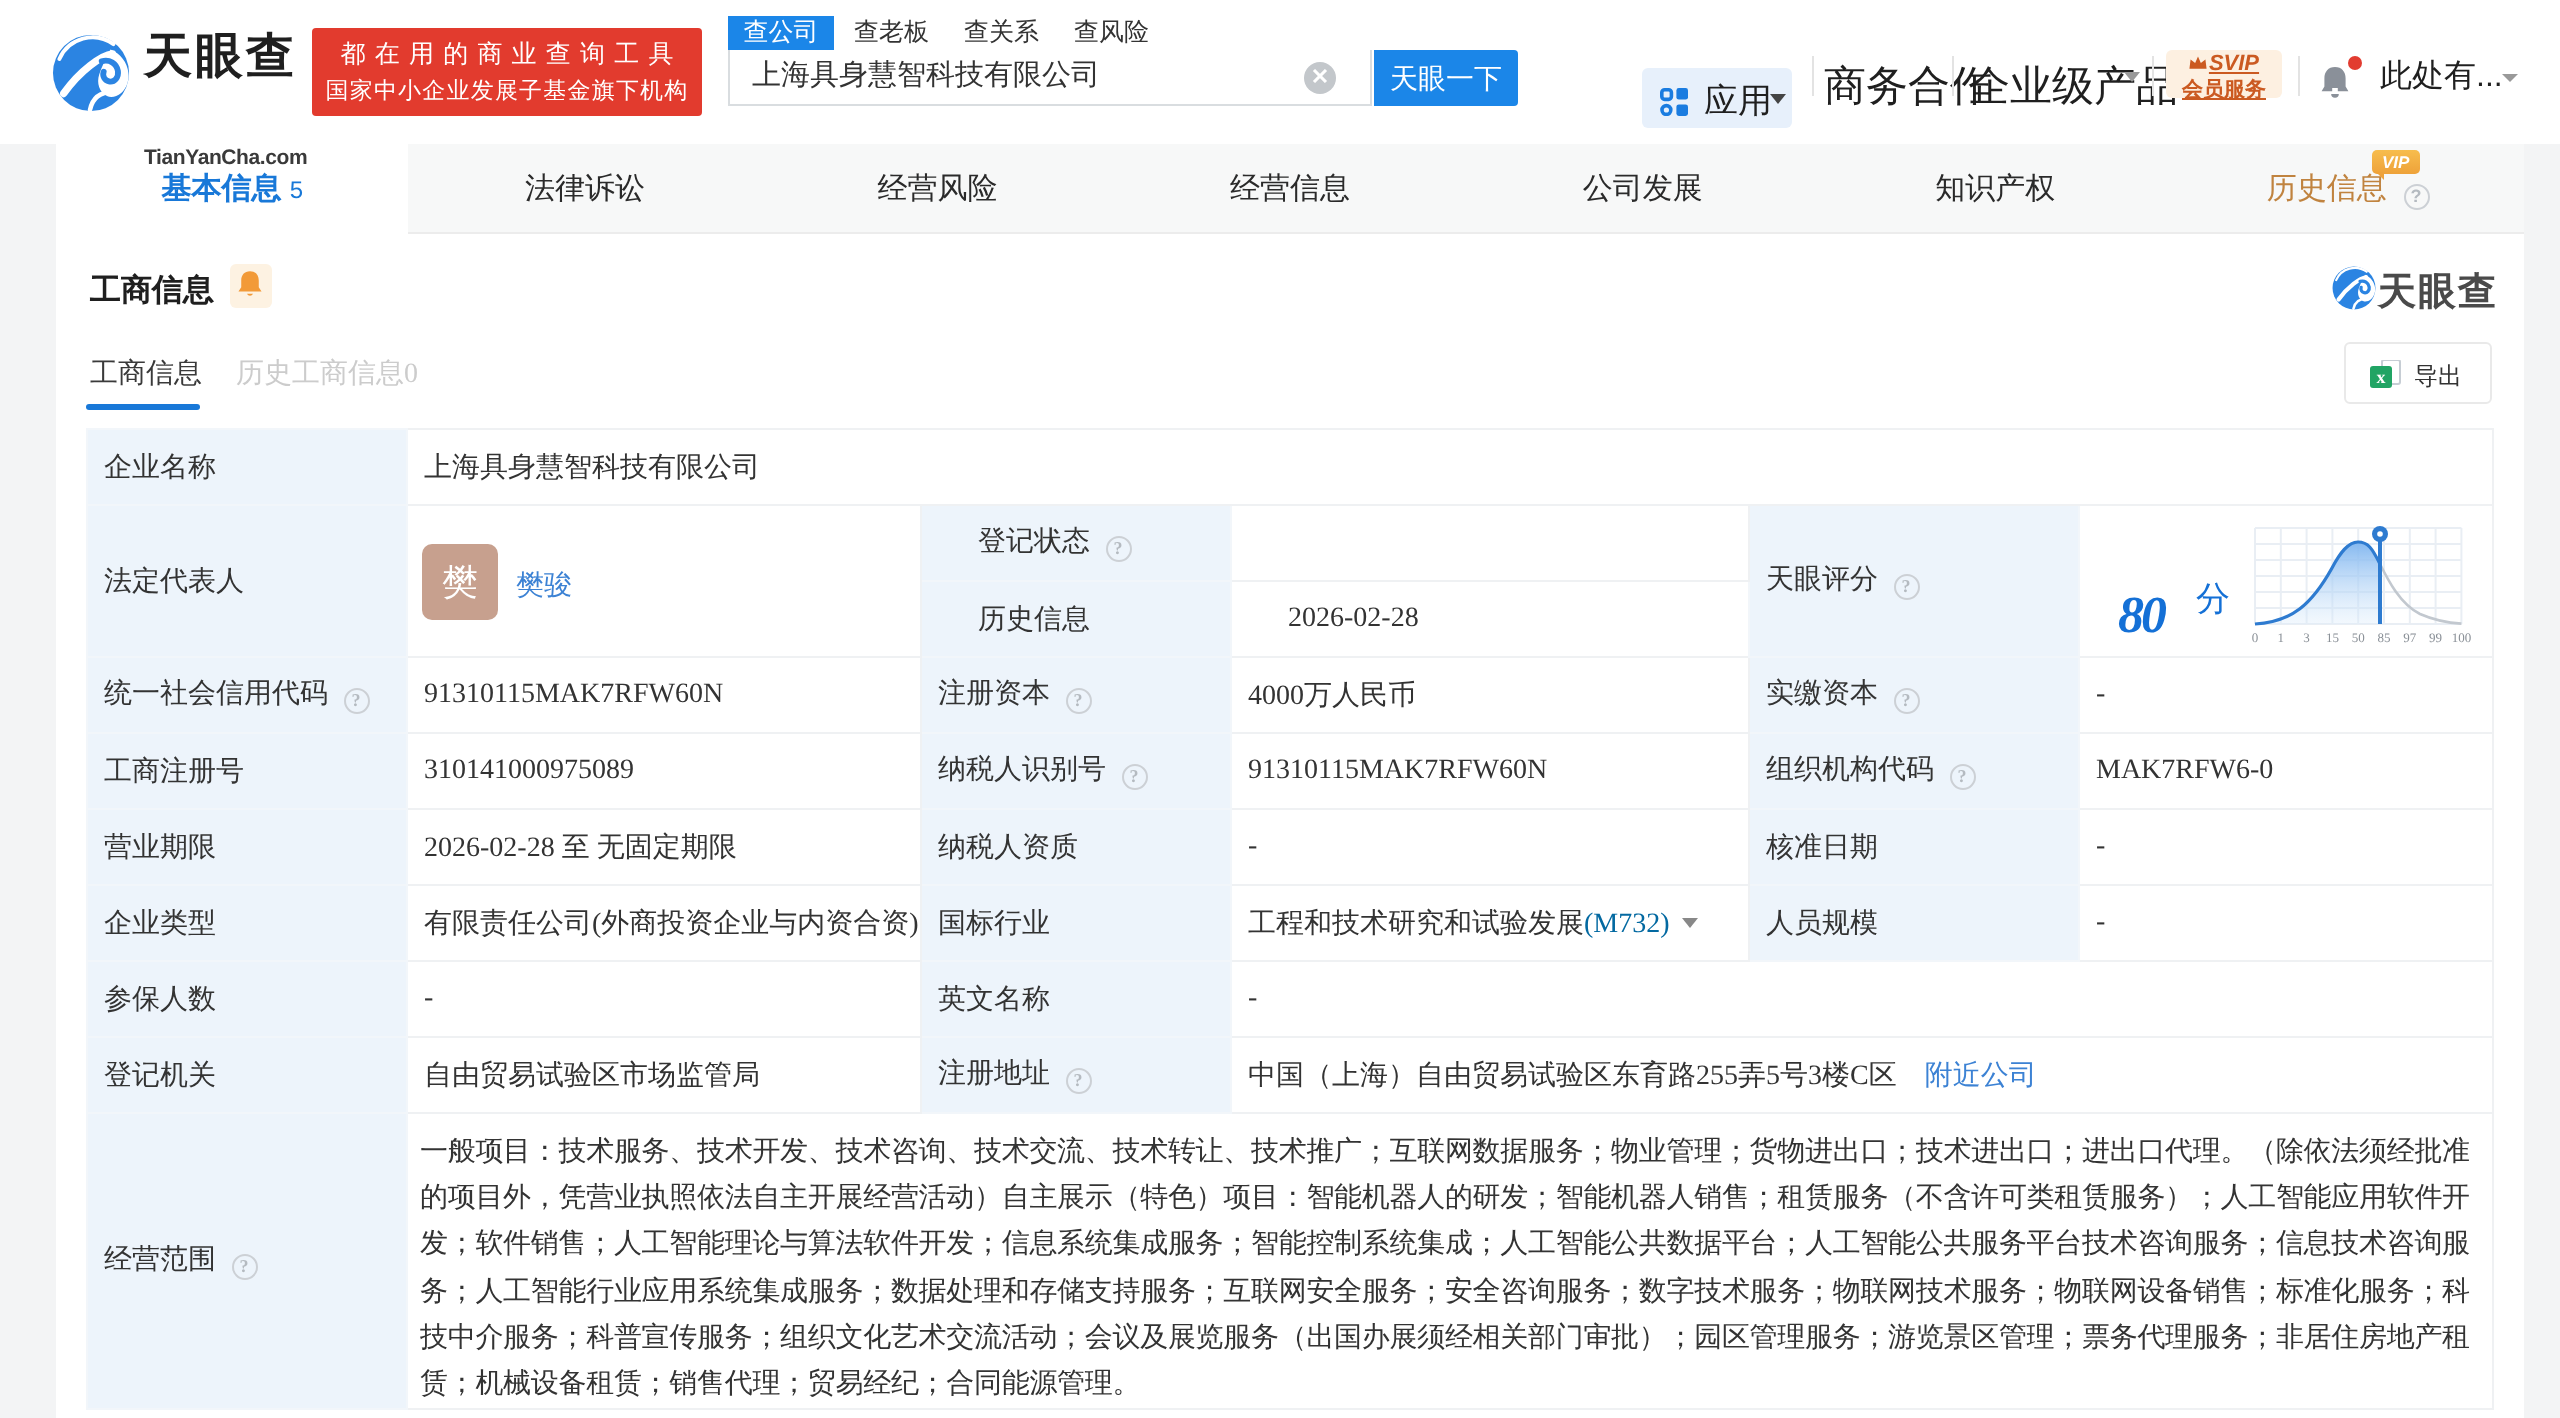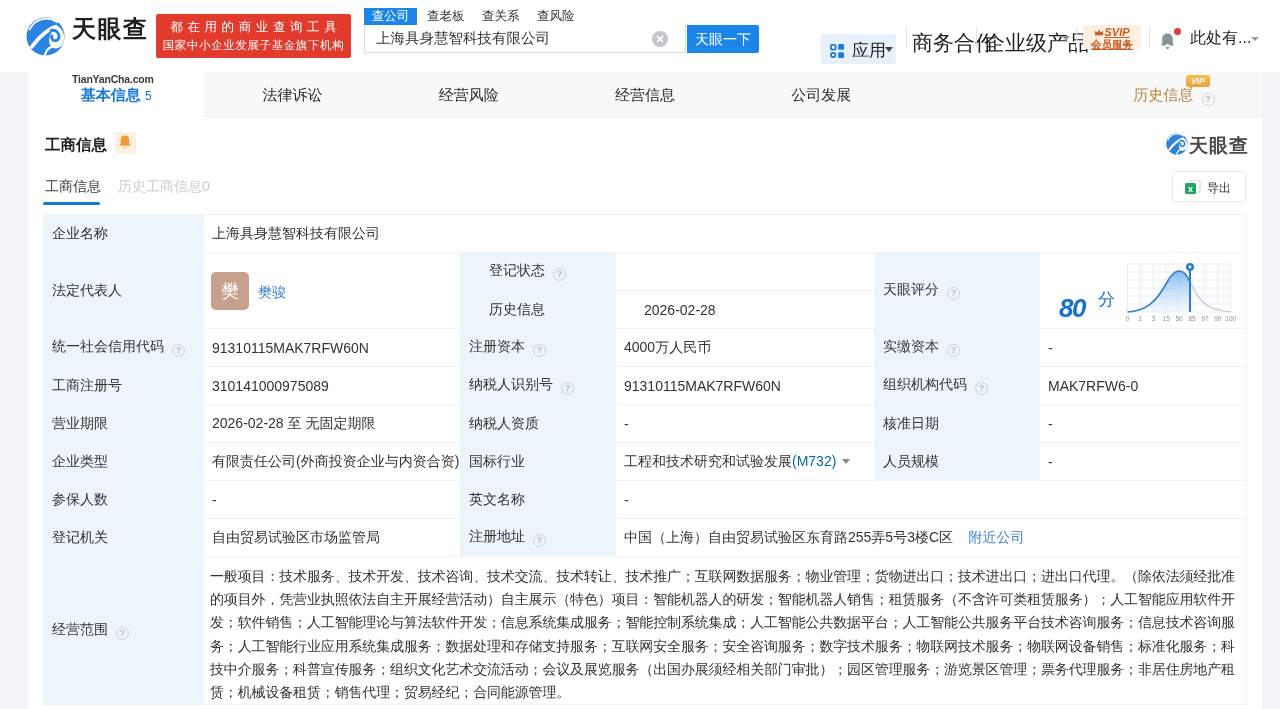--- a/index.html
+++ b/index.html
@@ -45,21 +45,21 @@
 #page { position:absolute; left:0; top:72px; width:1280px; height:637px; background:#f3f4f5; }
 #container { position:absolute; left:28px; top:0; width:1234px; height:637px; background:#fff; }
 
 
 #navs { position:absolute; left:0; top:0; width:1234px; height:45px; background:#f7f8f8; border-bottom:1px solid #ececec; }
 .ntab { position:absolute; top:0; height:45px; width:176.3px;
   text-align:center; line-height:45px; font-size:15px; color:#2a2a2a; }
 .ntab.active { background:#fff; height:46px; color:#1878d8; font-weight:bold; }
 
 
-#sect { position:absolute; left:0; top:45px; width:1234px; height:592px; background:#fff; }
+#sect { position:absolute; left:0; top:45px; width:1234px; height:592px; background:#fff;font-family:Liberation Serif, serif; }
 #title { position:absolute; left:17px; top:17.5px; font-size:15.5px; font-weight:bold; color:#1f1f1f; }
 #bellchip { position:absolute; left:87px; top:15px; width:21px; height:22px; background:#fdf2e2;
   border-radius:3px; }
 #wmark { position:absolute; left:1138px; top:16px; width:90px; height:24px; white-space:nowrap; }
 #wmark .t { position:absolute; left:23px; top:0px; font-size:19px; font-weight:bold; color:#4a4a4a; letter-spacing:1px; }
 #subtabs { position:absolute; left:17px; top:60px; width:400px; height:30px; white-space:nowrap; }
 #subtab1 { position:absolute; left:0; top:1px; font-size:14px; color:#3a3a3a; white-space:nowrap; }
 #subtab1u { position:absolute; left:-2px; top:24.5px; width:57px; height:3px; background:#1878d8; border-radius:2px; }
 #subtab2 { position:absolute; left:73px; top:1px; font-size:14px; color:#cccccc; white-space:nowrap; }
 #expbtn { position:absolute; left:1144px; top:54px; width:74px; height:31px; background:#fff;
@@ -156,20 +156,21 @@
 </div>
 
 <div id="page">
 <div id="container">
   <div id="navs">
     <div class="ntab active" style="left:0">基本信息 <span style="font-size:12px;font-weight:normal">5</span></div>
     <div class="ntab" style="left:176.3px">法律诉讼</div>
     <div class="ntab" style="left:352.6px">经营风险</div>
     <div class="ntab" style="left:528.9px">经营信息</div>
     <div class="ntab" style="left:705.2px">公司发展</div>
+    <div class="ntab" style="left:881.5px">知识产权</div>
     <div class="ntab" style="left:1057.8px; color:#c0833f">历史信息 <span class="qm">?</span><span id="viptag">VIP</span></div>
   </div>
 
   <div id="sect">
     <div id="title">工商信息</div>
     <div id="bellchip">
       <svg style="position:absolute;left:3px;top:3px" width="14" height="15" viewBox="0 0 12 13">
         <path d="M6,0.5 C3.6,0.5 2.2,2.2 2.2,4.5 L2.2,7.5 L1,9.3 L11,9.3 L9.8,7.5 L9.8,4.5 C9.8,2.2 8.4,0.5 6,0.5 Z" fill="#f29a38"></path>
         <path d="M4.7,10.3 a1.4,1.4 0 0 0 2.6,0" fill="#f29a38"></path>
       </svg>

